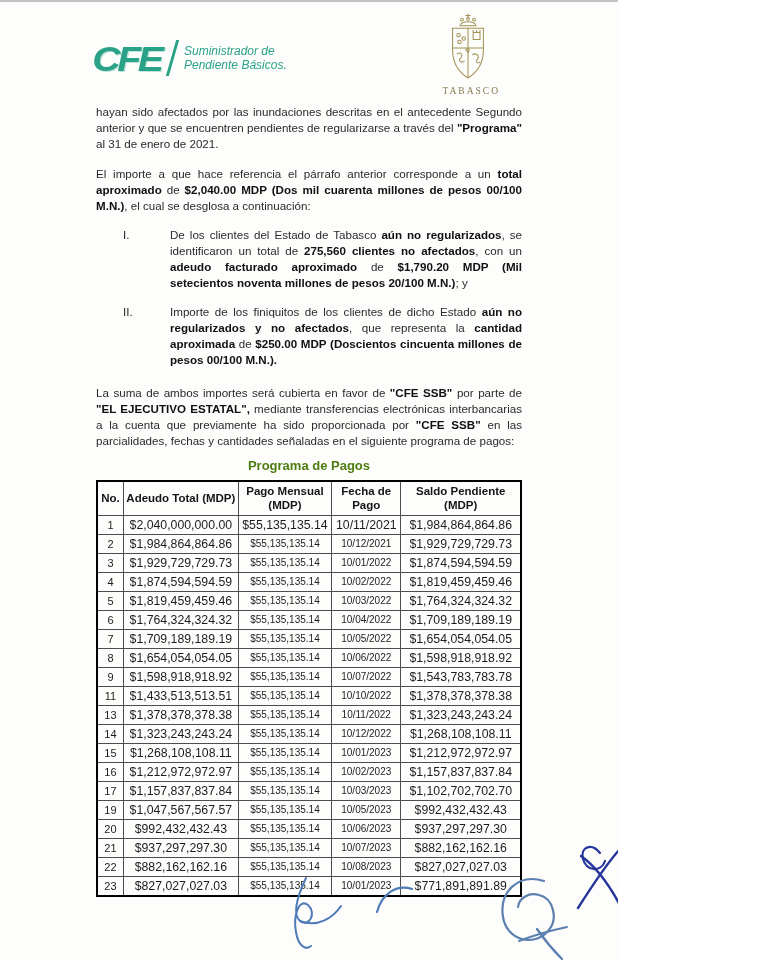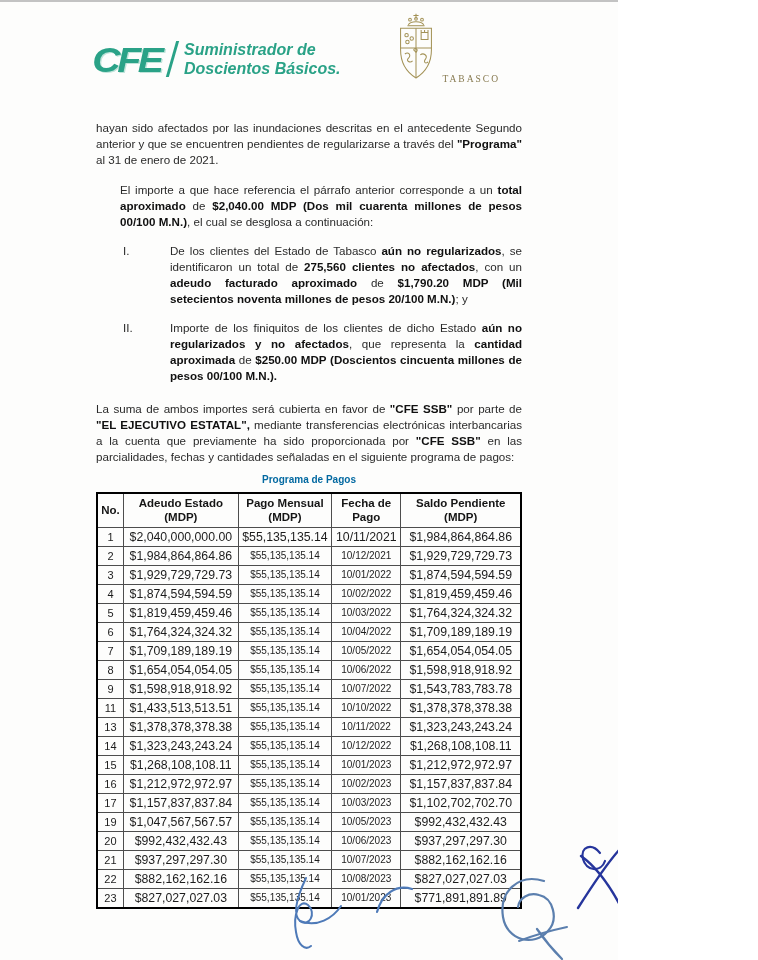--- a/index.html
+++ b/index.html
@@ -19,37 +19,37 @@
 
   
   .doc-header{display:flex;justify-content:space-between;align-items:flex-start;margin-top:12px;height:92px;}
   .cfe-logo{display:flex;align-items:center;margin-top:28px;}
   .cfe-acronym{
     font-weight:900;font-style:italic;font-size:35px;line-height:1;
     color:#2aa287;letter-spacing:-3px;transform:scaleX(1.12);display:inline-block;
     text-shadow:1px 1px 0 #bfe3d9;
   }
   .cfe-divider{display:inline-block;width:3px;height:36px;background:#2aa287;margin:0 10px 0 14px;transform:skewX(-16deg);}
-  .cfe-tagline{font-size:16px;font-weight:700;font-style:italic;color:#2aa287;line-height:1.2;}
-  .tabasco{display:flex;flex-direction:row;align-items:flex-end;margin-right:22px;}
+  .cfe-tagline{font-size:12px;font-weight:400;font-style:italic;color:#2aa287;line-height:1.2;}
+  .tabasco{display:flex;flex-direction:column;align-items:flex-start;margin-right:22px;}
   .tabasco-label{font-family:"Liberation Serif", serif;font-size:9.5px;letter-spacing:2px;color:#877a50;margin-top:2px;}
 
   
   .para{font-size:11.6px;line-height:1.38;text-align:justify;margin:0;}
-  .p1{margin-top:16px;}
-  .p2{margin-top:14px;margin-left:24px;}
+  .p1{}
+  .p2{margin-top:14px;}
   .p3{margin-top:17px;}
   .para b, .item b{color:#101010;}
   .item{display:flex;font-size:11.6px;line-height:1.38;margin-top:13px;}
   .item-num{width:47px;flex:0 0 47px;padding-left:27px;box-sizing:content-box;}
   .item-num-inner{display:inline-block;}
   .item-text{flex:1;text-align:justify;}
 
   
-  .table-title{margin-top:9px;text-align:center;font-size:10px;font-weight:700;color:#0369a1;}
+  .table-title{margin-top:9px;text-align:center;font-size:13px;font-weight:700;color:#4d7c0f;}
 
   
   table.pagos{
     border-collapse:collapse;
     margin:7px auto 0 auto;
     table-layout:fixed;
     border:2px solid #000000;
   }
   table.pagos th, table.pagos td{
     border:1px solid #4d4d4d;
@@ -80,21 +80,21 @@
   <div class="scan-edge-right"></div>
 
   <div class="content">
 
     <div class="doc-header">
       <div class="cfe-logo">
         <span class="cfe-acronym">CFE</span>
         <span class="cfe-divider"></span>
         <span class="cfe-tagline">
           <span>Suministrador de</span><br>
-          <span>Doscientos Básicos.</span>
+          <span>Pendiente Básicos.</span>
         </span>
       </div>
       <div class="tabasco">
         <svg width="52" height="72" viewBox="0 0 60 84">
           <g stroke="#a39256" stroke-width="1.2" fill="none">
 
             <path d="M30 2 V8 M27 4 H33"></path>
             <circle cx="23" cy="9" r="1.6"></circle>
               <circle cx="30" cy="8" r="1.6"></circle>
               <circle cx="37" cy="9" r="1.6"></circle>
@@ -139,21 +139,21 @@
       <colgroup>
         <col style="width:32px">
           <col style="width:132px">
           <col style="width:100px">
           <col style="width:78px">
           <col style="width:148px">
       </colgroup>
       <thead>
         <tr>
           <th>No.</th>
-          <th>Adeudo Estado (MDP)</th>
+          <th>Adeudo Total (MDP)</th>
           <th>Pago Mensual
 (MDP)</th>
           <th>Fecha de
 Pago</th>
           <th>Saldo Pendiente
 (MDP)</th>
         </tr>
       </thead>
       <tbody>
           <tr>

